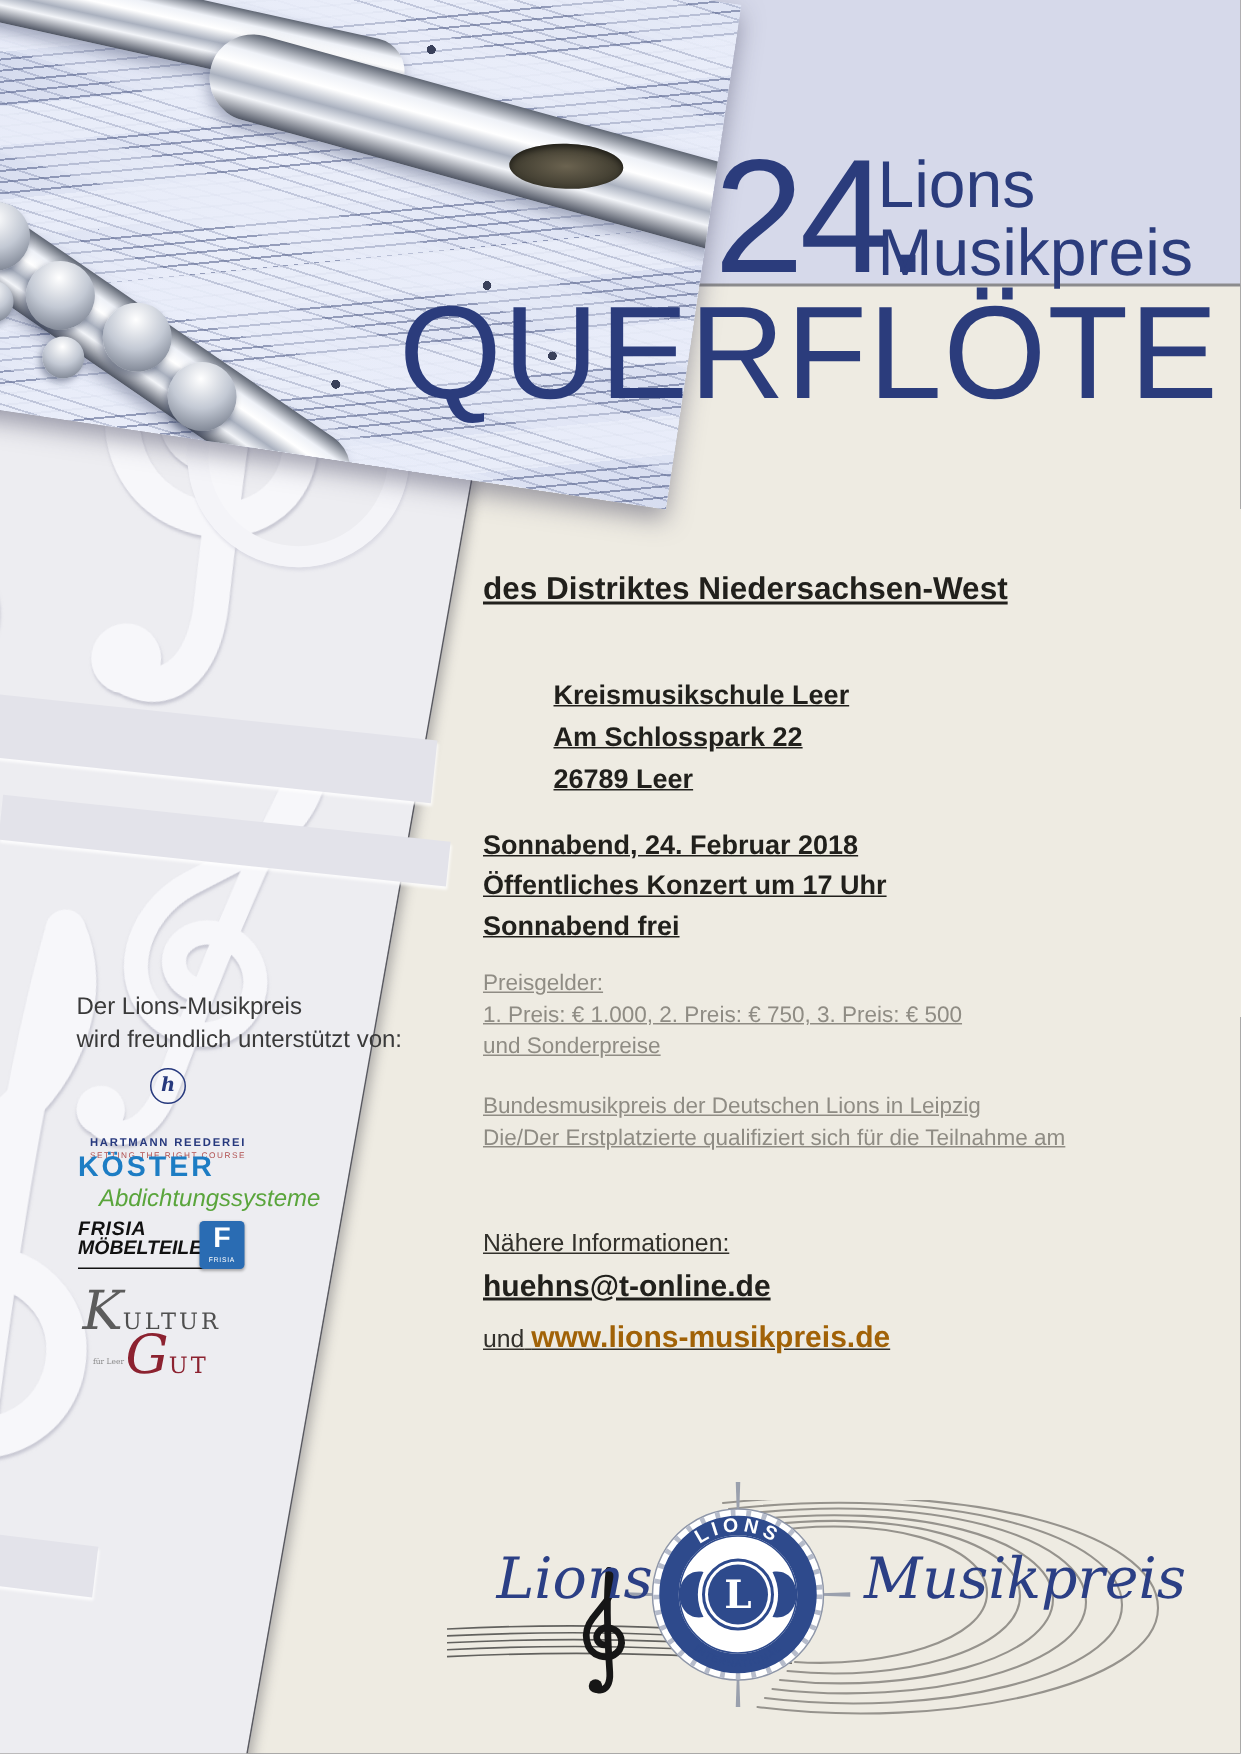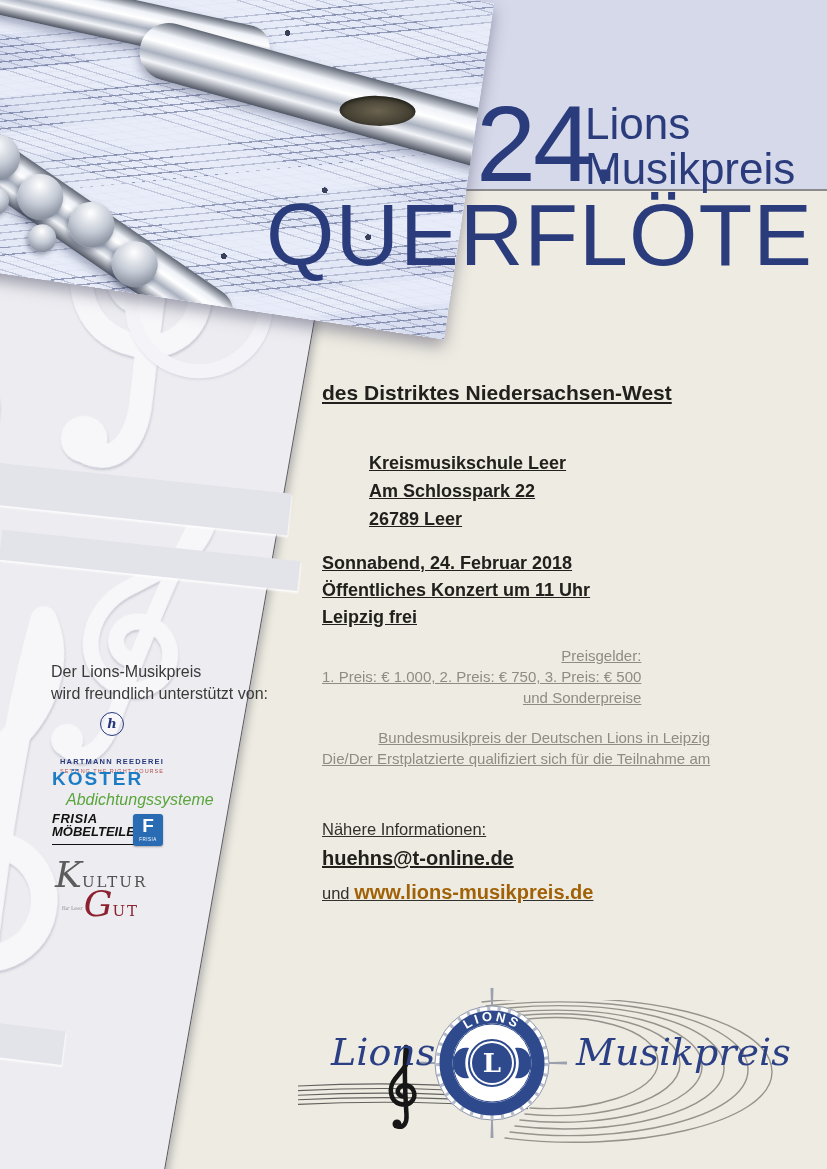--- a/index.html
+++ b/index.html
@@ -57,21 +57,21 @@
     font-size:108px;line-height:1;letter-spacing:-3px;}
   .titlestack{position:absolute;left:585px;top:101px;z-index:5;color:#2b3c7c;
     font-size:44px;line-height:45px;}
   .querfloete{position:absolute;left:266px;top:187px;z-index:5;color:#2b3c7c;
     font-size:88px;line-height:1.08;letter-spacing:1px;}
   
   .col{position:absolute;left:322px;z-index:5;color:#21201c;text-decoration:underline;}
   .subtitle{top:381px;font-size:21px;font-weight:bold;}
   .venue{top:449px;font-size:18px;font-weight:bold;line-height:28px;margin-left:47px;}
   .event{top:550px;font-size:18px;font-weight:bold;line-height:27px;}
-  .gray{color:#8f8c84;font-weight:normal;text-align:right;}
+  .gray{color:#8f8c84;font-weight:normal;}
   .prizes{top:645px;font-size:15px;line-height:21px;}
   .qual{top:727px;font-size:15px;line-height:21px;}
   .infohead{top:820px;font-size:16.5px;color:#32302b;}
   .email{top:847px;font-size:20px;font-weight:bold;}
   .webline{top:881px;font-size:16.5px;color:#32302b;}
   .webline b{font-size:20px;color:#a16207;}
   
   .side{position:absolute;z-index:3;}
   .sponsorintro{left:51px;top:661px;font-size:16px;color:#3a3a3a;line-height:22px;}
   .hartmann{left:48px;top:712px;width:128px;text-align:center;}
@@ -208,22 +208,22 @@
   <div class="col subtitle">des Distriktes Niedersachsen-West</div>
 
   <div class="col venue">
     <div>Kreismusikschule Leer</div>
     <div>Am Schlosspark 22</div>
     <div>26789 Leer</div>
   </div>
 
   <div class="col event">
     <div>Sonnabend, 24. Februar 2018</div>
-    <div>Öffentliches Konzert um 11 Uhr</div>
-    <div>Leipzig frei</div>
+    <div>Öffentliches Konzert um 17 Uhr</div>
+    <div>Sonnabend frei</div>
   </div>
 
   <div class="col prizes gray">
     <div>Preisgelder:</div>
     <div>1. Preis: € 1.000, 2. Preis: € 750, 3. Preis: € 500</div>
     <div>und Sonderpreise</div>
   </div>
 
   <div class="col qual gray">
     <div>Bundesmusikpreis der Deutschen Lions in Leipzig</div>

